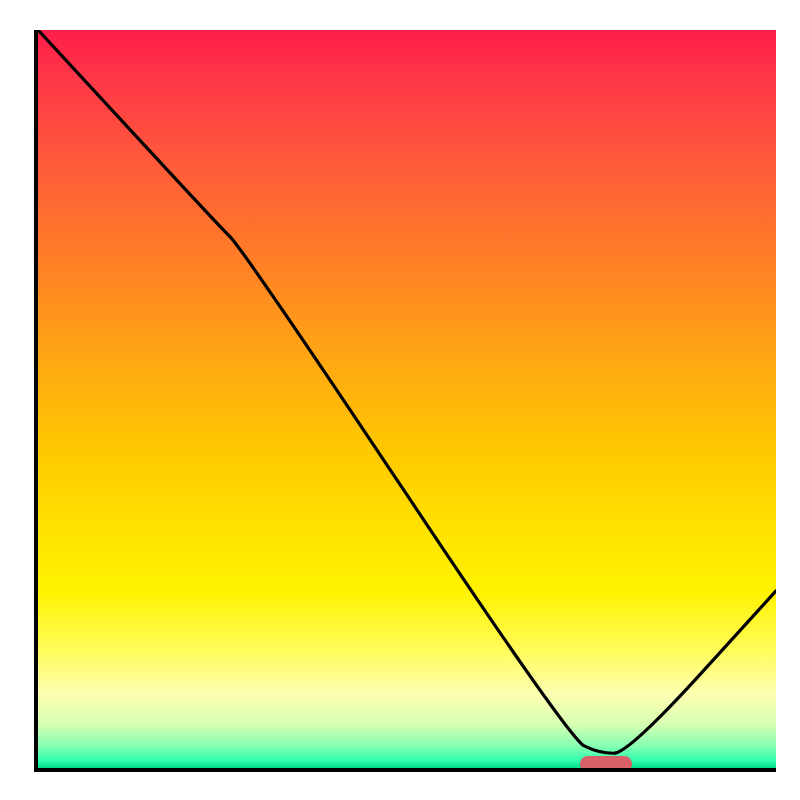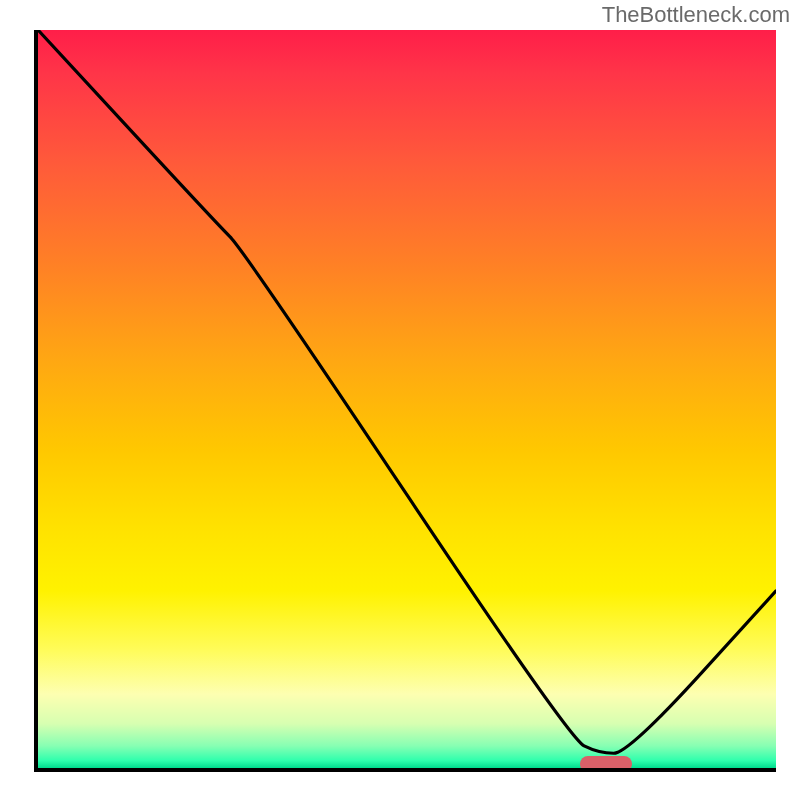--- a/index.html
+++ b/index.html
@@ -71,21 +71,20 @@
     border-radius: 9px;
     height: 16px;
     width: 52px;
     z-index: 5;
   }
 </style>
 </head>
 <body>
 
 <div class="container">
-  <div class="watermark">TheBottleneck.com</div>
   <div class="plot-area">
     <div class="gradient"></div>
     <svg class="curve" viewBox="0 0 738 738" preserveAspectRatio="none">
       <path d="M 0 0 Q 0 0 88.56 95.94 Q 177.12 191.88 191.88 206.64 Q 206.64000000000001 221.39999999999998 369 464.94 Q 531.36 708.48 546.12 715.86 Q 560.88 723.24 575.64 723.24 Q 590.4 723.24 664.2 642.06 T 738 560.88" id="curve-path" stroke="#000" stroke-width="3.2" fill="none" stroke-linecap="round" stroke-linejoin="round"></path>
     </svg>
     <div class="marker" id="marker" style="left: 542.26px; top: 726.31px; background: rgb(217, 96, 104);"></div>
   </div>
 </div>
 
 </body></html>

